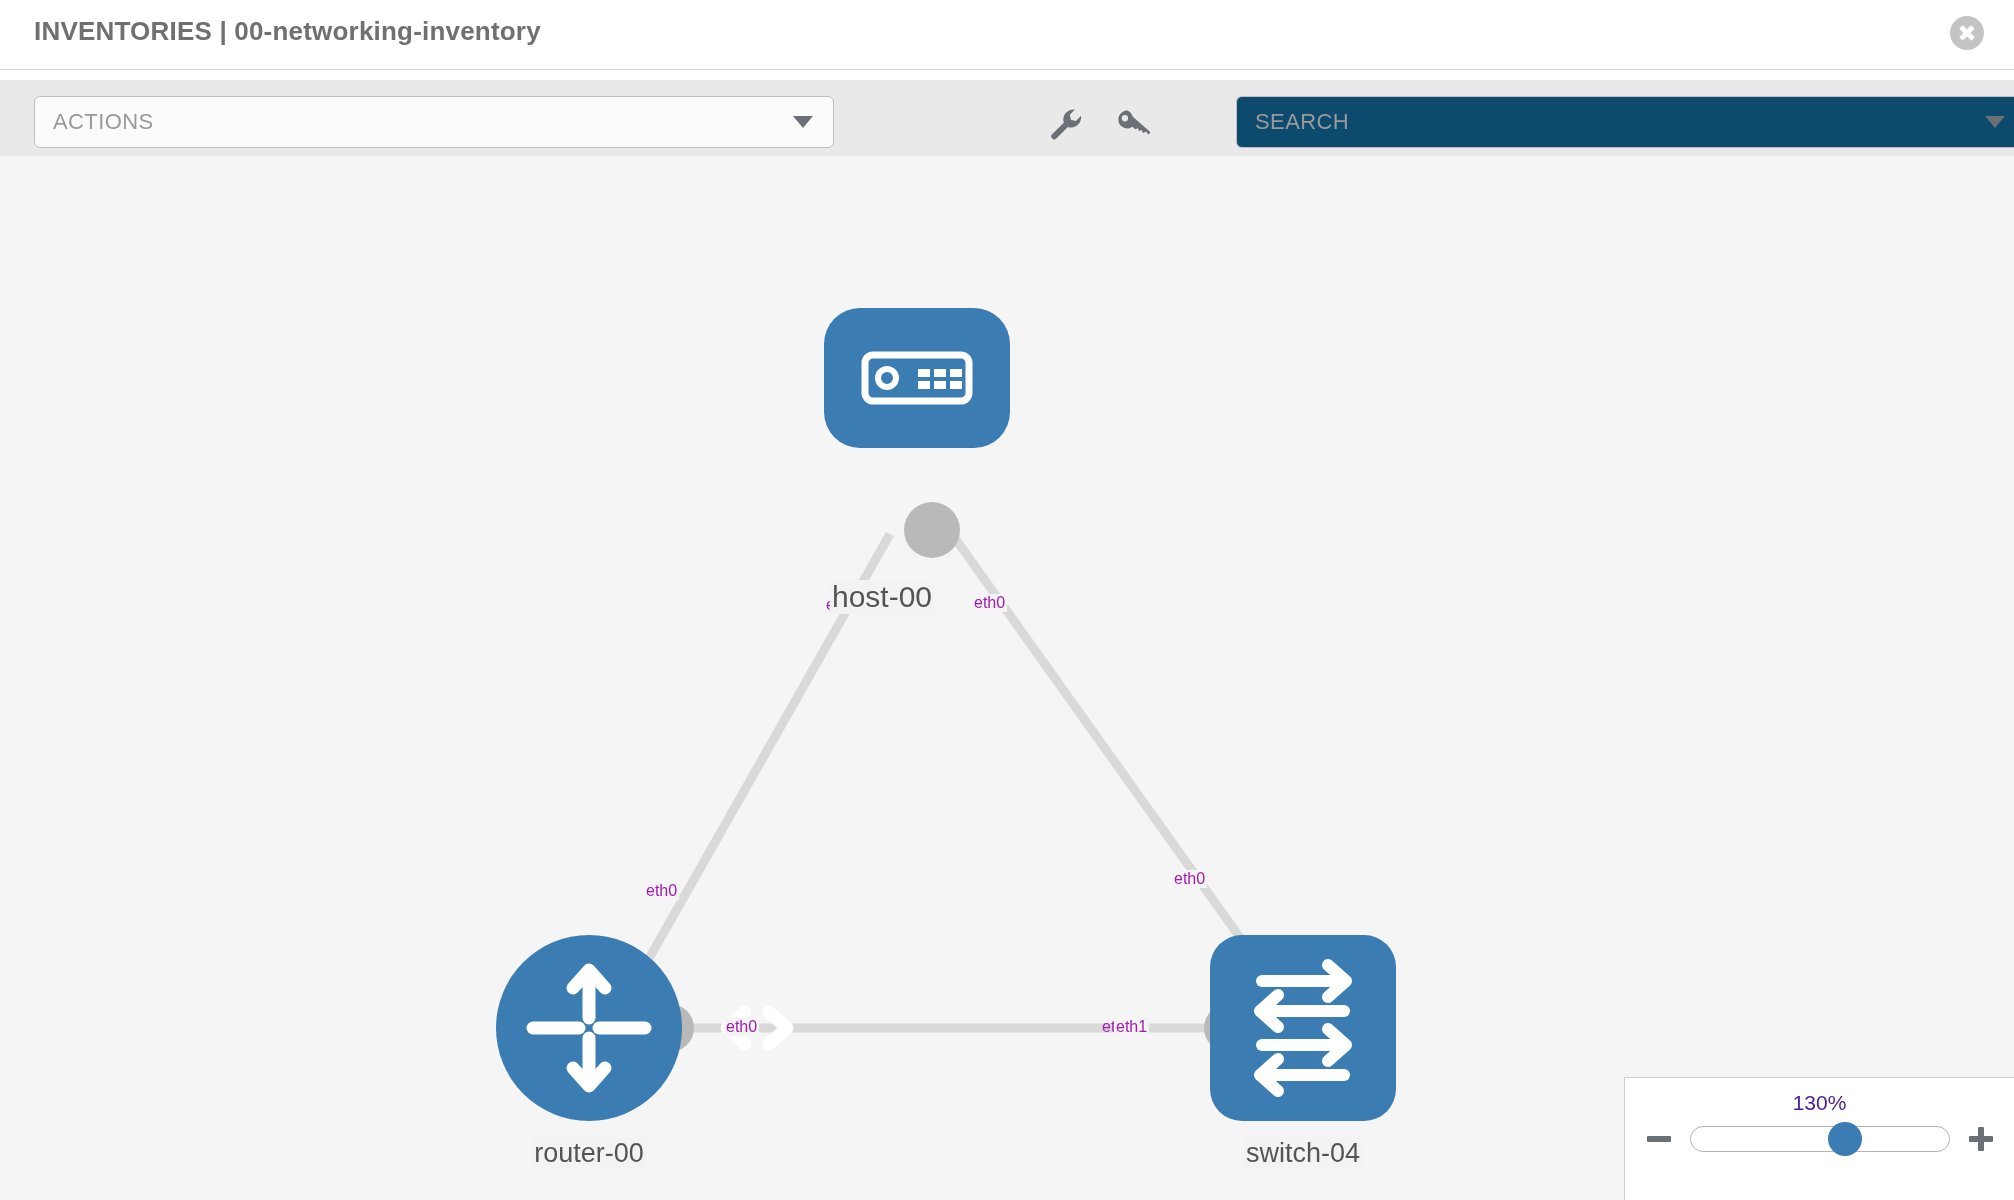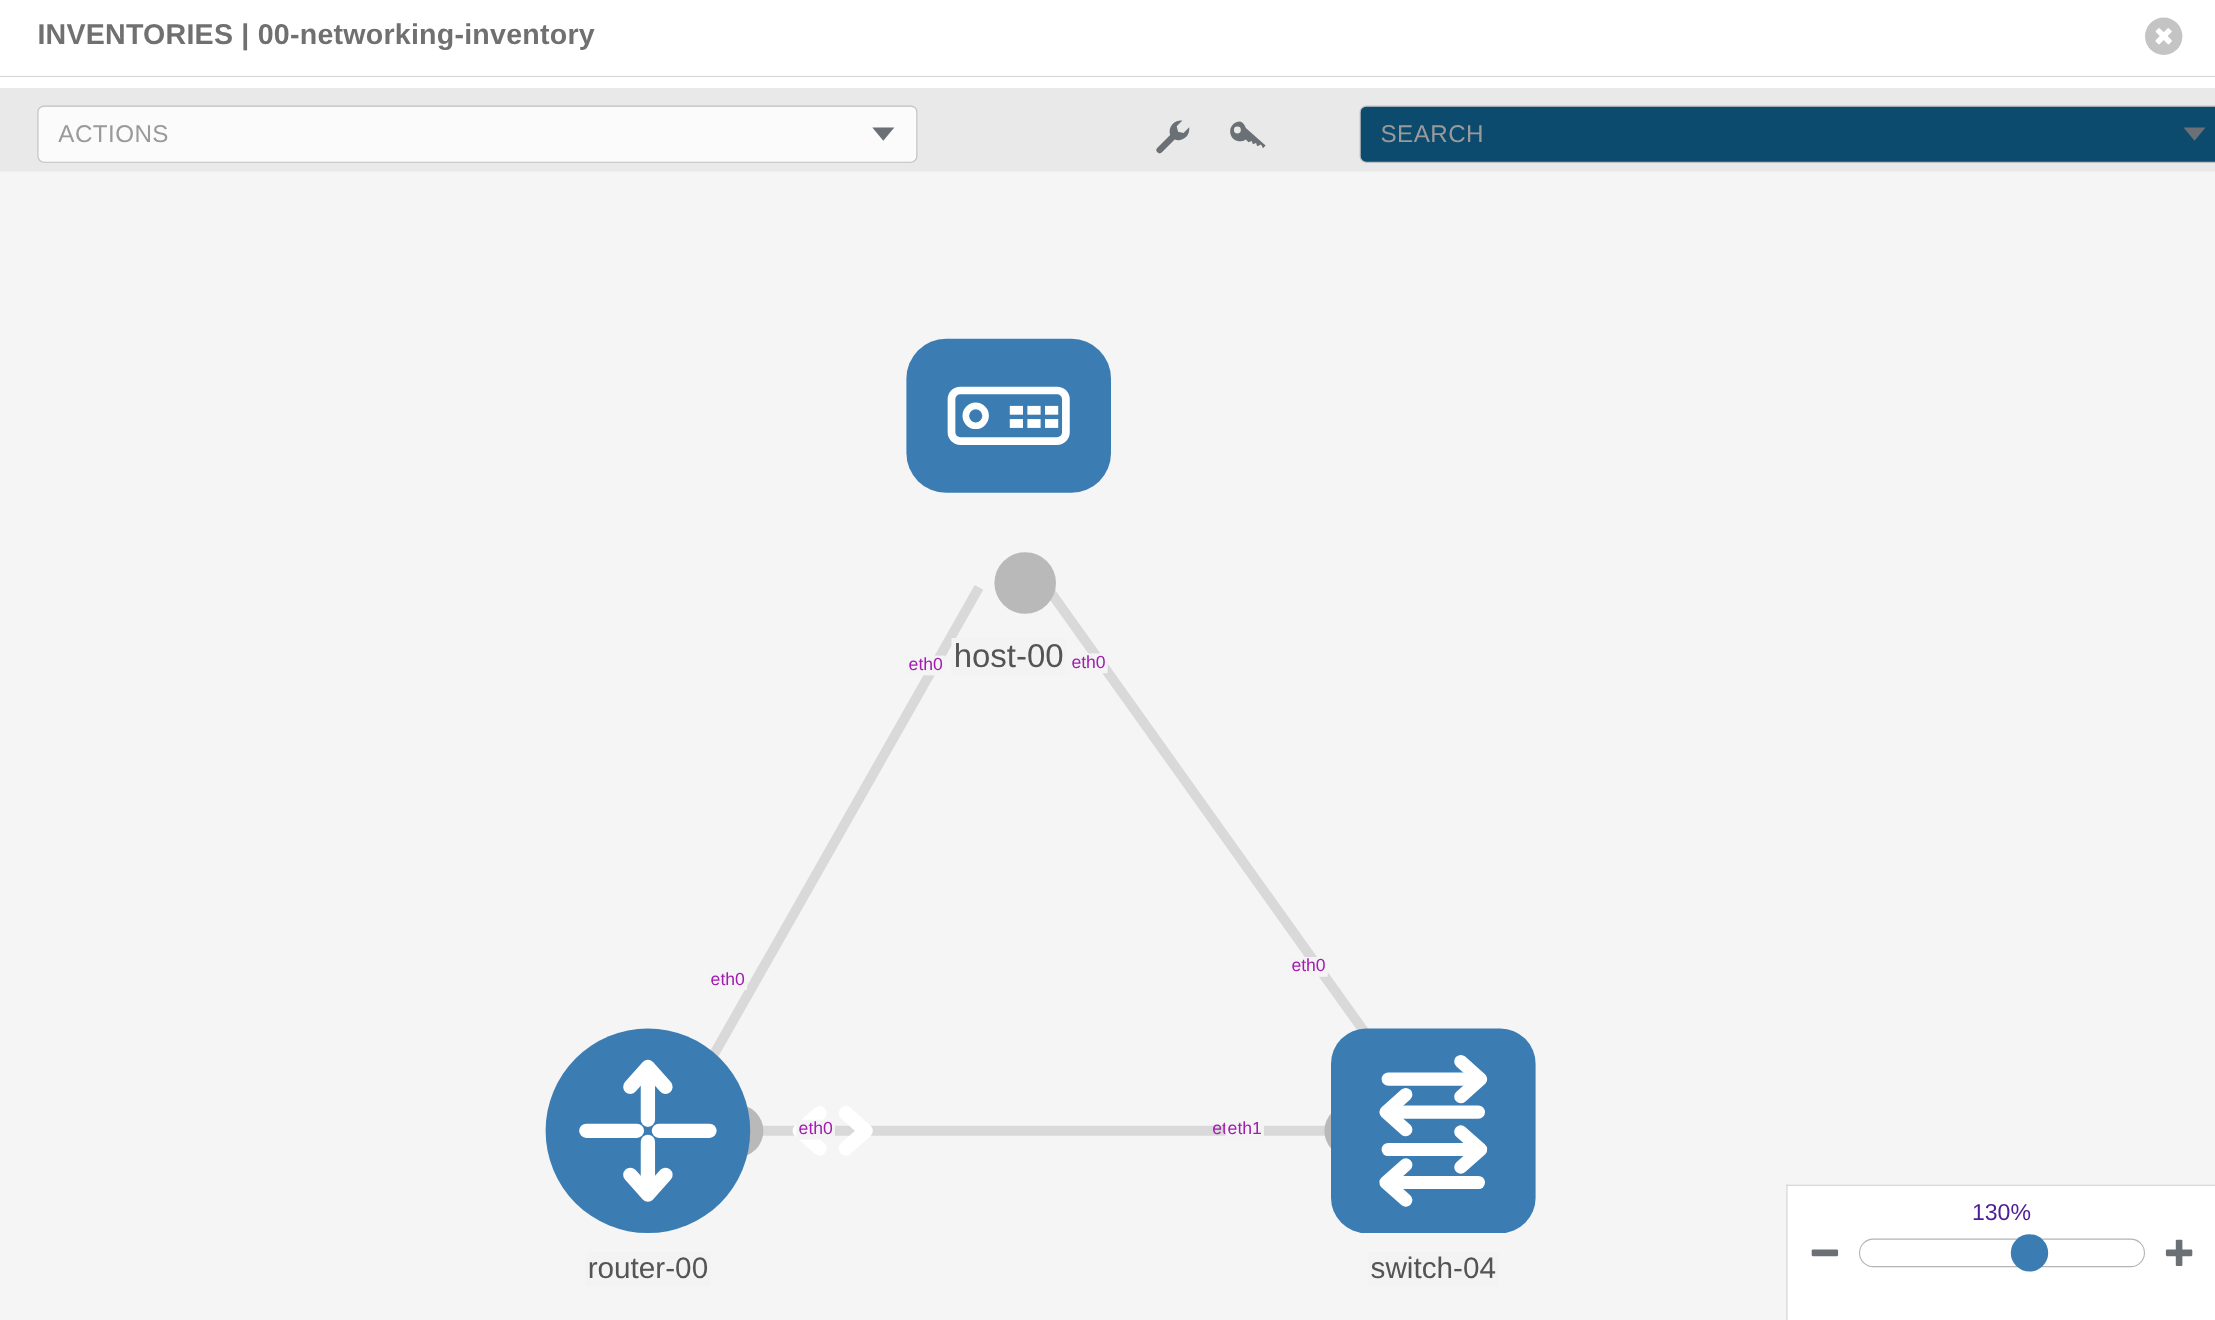--- a/index.html
+++ b/index.html
@@ -232,21 +232,21 @@
     </svg>
 
     <div class="edge-label" style="left:824px; top:440px;">eth0</div>
     <div class="edge-label" style="left:972px; top:438px;">eth0</div>
     <div class="edge-label" style="left:644px; top:726px;">eth0</div>
     <div class="edge-label" style="left:1172px; top:714px;">eth0</div>
     <div class="edge-label" style="left:724px; top:862px;">eth0</div>
     <div class="edge-label" style="left:1100px; top:862px; background:transparent;">eth0</div>
     <div class="edge-label" style="left:1114px; top:862px;">eth1</div>
 
-    <div class="node-label" style="left:917px; top:424px; font-size:30px;">host-00</div>
+    <div class="node-label" style="left:882px; top:424px; font-size:30px;">host-00</div>
     <div class="node-label" style="left:589px; top:982px;">router-00</div>
     <div class="node-label" style="left:1303px; top:982px;">switch-04</div>
 
     <div class="zoom-panel">
       <div class="zoom-value">130%</div>
       <div class="zoom-row">
         <div class="zoom-minus"></div>
         <div class="zoom-track">
           <div class="zoom-thumb" style="left: 60%;"></div>
         </div>

